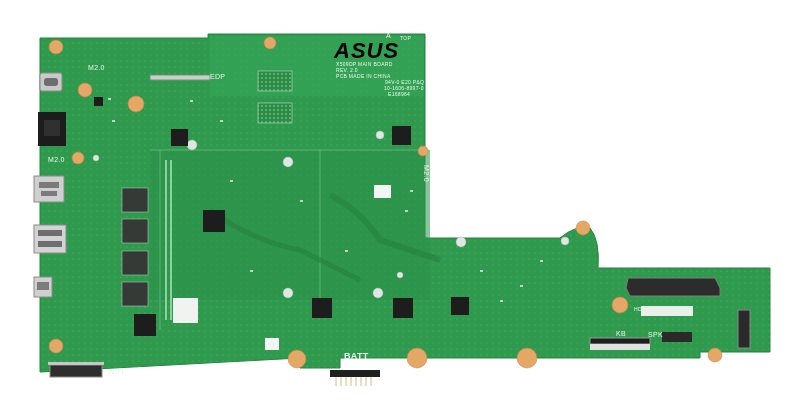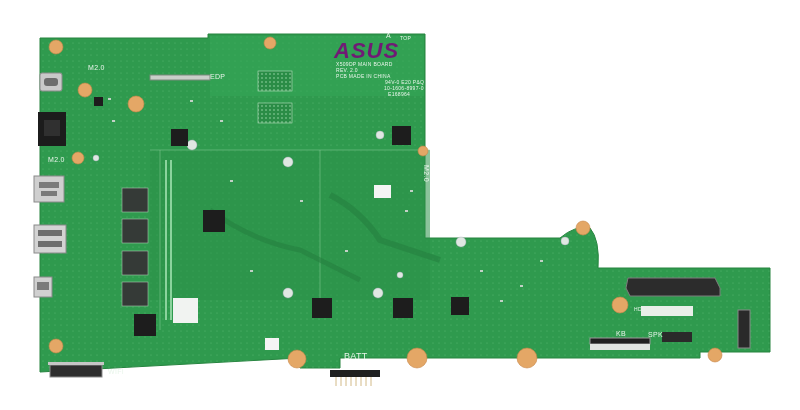--- a/index.html
+++ b/index.html
@@ -1,21 +1,21 @@
 <!DOCTYPE html>
 <html><head>
 <meta charset="utf-8">
 <style>
   html,body{margin:0;padding:0;background:#ffffff;}
   body{width:800px;height:410px;position:relative;overflow:hidden;font-family:"Liberation Sans",sans-serif;}
   .stage{position:absolute;left:0;top:0;width:800px;height:410px;background:#ffffff;}
   svg{position:absolute;left:0;top:0;}
   .label{position:absolute;color:#e8f5ea;font-family:"Liberation Sans",sans-serif;font-size:7px;letter-spacing:0.3px;white-space:nowrap;line-height:1;}
-  .label.big{font-size:9px;font-weight:normal;}
-  .label.logo{font-size:22px;font-weight:bold;font-style:italic;letter-spacing:1px;color:#701a75;}
+  .label.big{font-size:9px;font-weight:bold;}
+  .label.logo{font-size:22px;font-weight:bold;font-style:italic;letter-spacing:1px;color:#000000;}
   .label.tiny{font-size:5px;}
 </style>
 </head>
 <body>
 
 <div class="stage">
 <svg width="800" height="410" viewBox="0 0 800 410">
   <defs>
     <pattern id="dots" width="6" height="6" patternUnits="userSpaceOnUse">
       <circle cx="1" cy="1" r="0.6" fill="#6fca88" opacity="0.6"></circle>

